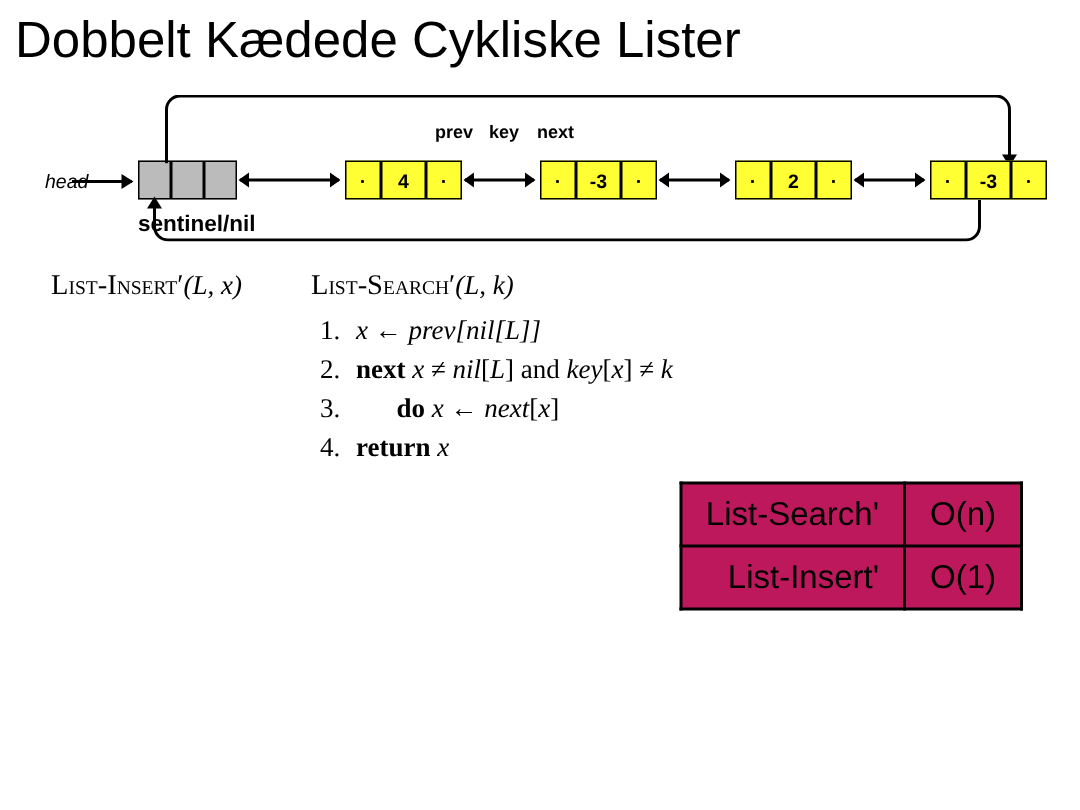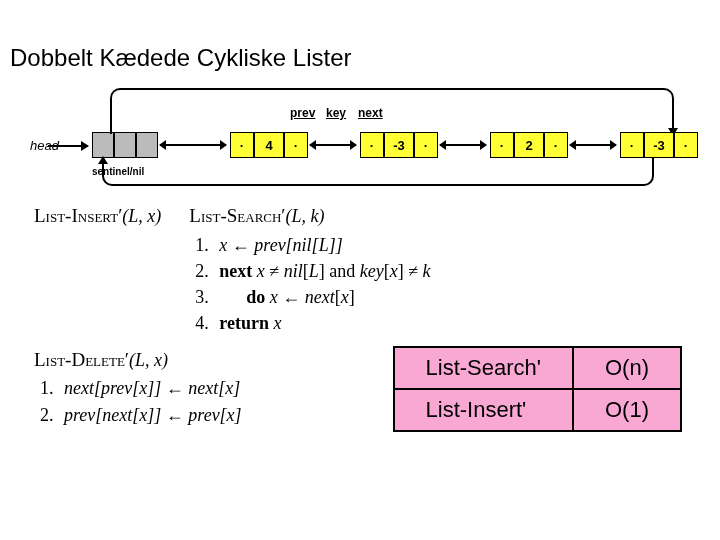--- a/index.html
+++ b/index.html
@@ -7,24 +7,23 @@
     padding: 0;
     width: 720px;
     height: 540px;
     font-family: Arial, Helvetica, sans-serif;
     background: #fff;
     color: #000;
     position: relative;
     overflow: hidden;
   }
   .title {
-    font-size: 24px;
+    font-size: 34px;
     font-weight: 400;
     padding: 8px 10px 4px 10px;
-    margin-top: 36px;
   }
   .diagram {
     position: relative;
     width: 700px;
     height: 110px;
     margin: 6px auto 0 auto;
   }
   .head-label {
     position: absolute;
     left: 20px;
@@ -59,29 +58,28 @@
     width: 22px;
     height: 26px;
     background: #bbb;
     border: 1px solid #000;
     box-sizing: border-box;
   }
   .sentinel-label {
     position: absolute;
     left: 82px;
     top: 84px;
-    font-size: 10px;
+    font-size: 15px;
     font-weight: bold;
   }
   .pkn {
     position: absolute;
     top: 24px;
     font-size: 12px;
     font-weight: bold;
-    text-decoration: underline;
   }
   .node {
     position: absolute;
     top: 50px;
     display: flex;
   }
   .node .cell {
     width: 24px;
     height: 26px;
     border: 1px solid #000;
@@ -147,21 +145,21 @@
     left: -6px;
     top: -2px;
     border-bottom: 8px solid #000;
     border-left: 5px solid transparent;
     border-right: 5px solid transparent;
   }
 
   .algos {
     display: flex;
     padding: 10px 18px 0 34px;
-    gap: 28px;
+    gap: 46px;
   }
   .algo {
     font-family: "Times New Roman", Times, serif;
     font-size: 18px;
     line-height: 1.45;
   }
   .algo .name {
     font-variant: small-caps;
     font-size: 19px;
   }
@@ -184,25 +182,25 @@
     gap: 30px;
     align-items: flex-start;
   }
   .complexity {
     border-collapse: collapse;
     margin-left: auto;
     margin-right: 20px;
   }
   .complexity td {
     border: 2px solid #000;
-    padding: 7px 31px;
+    padding: 7px 16px;
     font-family: Arial, Helvetica, sans-serif;
     font-size: 22px;
-    text-align: left;
-    background: #f9a8d4;
+    text-align: right;
+    background: #be185d;
   }
 </style>
 </head>
 <body>
 
 <div class="title">Dobbelt Kædede Cykliske Lister</div>
 
 <div class="diagram">
   <div class="head-label">head</div>
   <div class="arrow-head"></div>
@@ -258,27 +256,20 @@
     <ol>
       <li><span class="it">x ← prev[nil[L]]</span></li>
       <li><span class="bf">next</span> <span class="it">x</span> ≠ <span class="it">nil</span>[<span class="it">L</span>] and <span class="it">key</span>[<span class="it">x</span>] ≠ <span class="it">k</span></li>
       <li>&nbsp;&nbsp;&nbsp;&nbsp;&nbsp;&nbsp;<span class="bf">do</span> <span class="it">x</span> ← <span class="it">next</span>[<span class="it">x</span>]</li>
       <li><span class="bf">return</span> <span class="it">x</span></li>
     </ol>
   </div>
 </div>
 
 <div class="lower">
-  <div class="algo">
-    <span class="name">List-Delete′</span><span class="params">(L, x)</span>
-    <ol>
-      <li><span class="it">next[prev[x]] ← next[x]</span></li>
-      <li><span class="it">prev[next[x]] ← prev[x]</span></li>
-    </ol>
-  </div>
 
   <table class="complexity">
     <tbody>
         <tr>
       <td>List-Search'</td>
       <td>O(n)</td>
     </tr>
     <tr>
       <td>List-Insert'</td>
       <td>O(1)</td>

